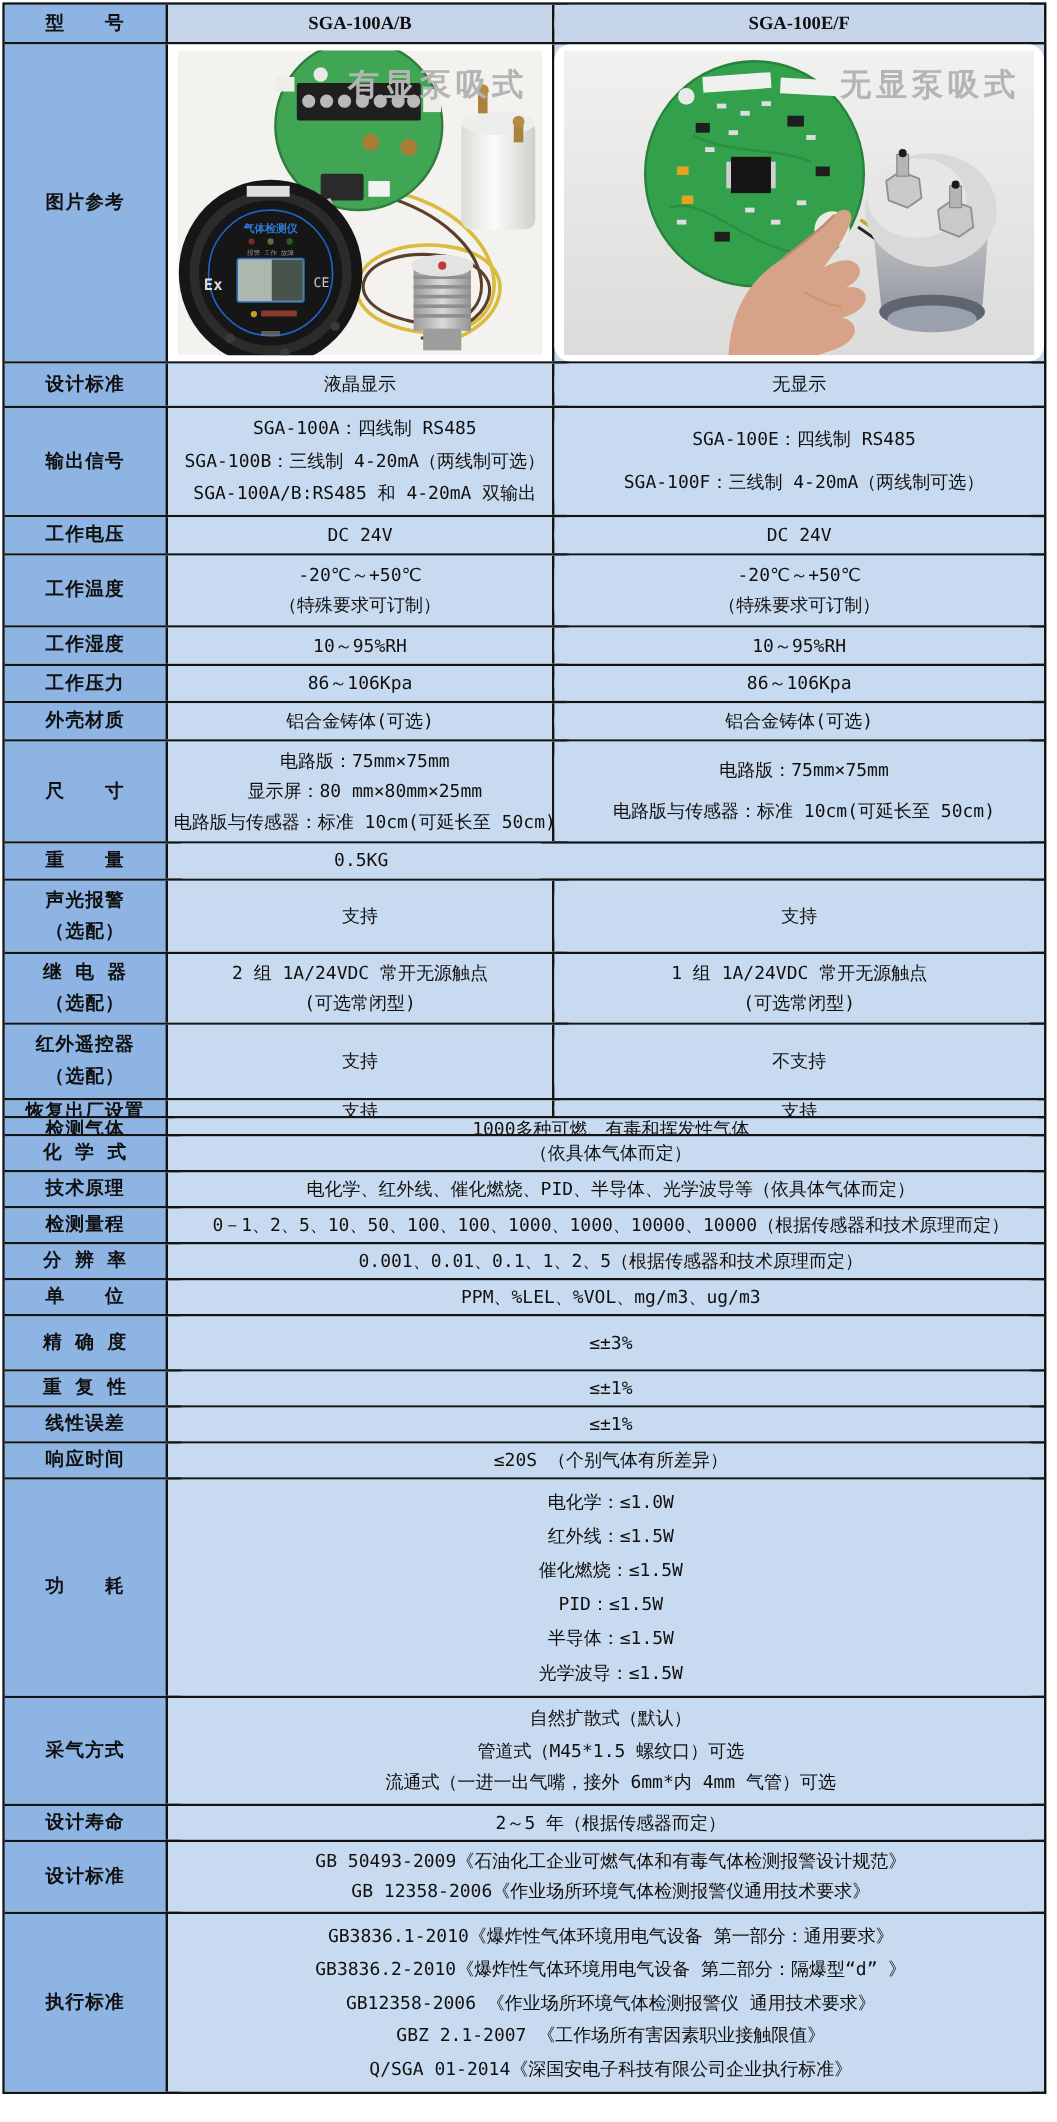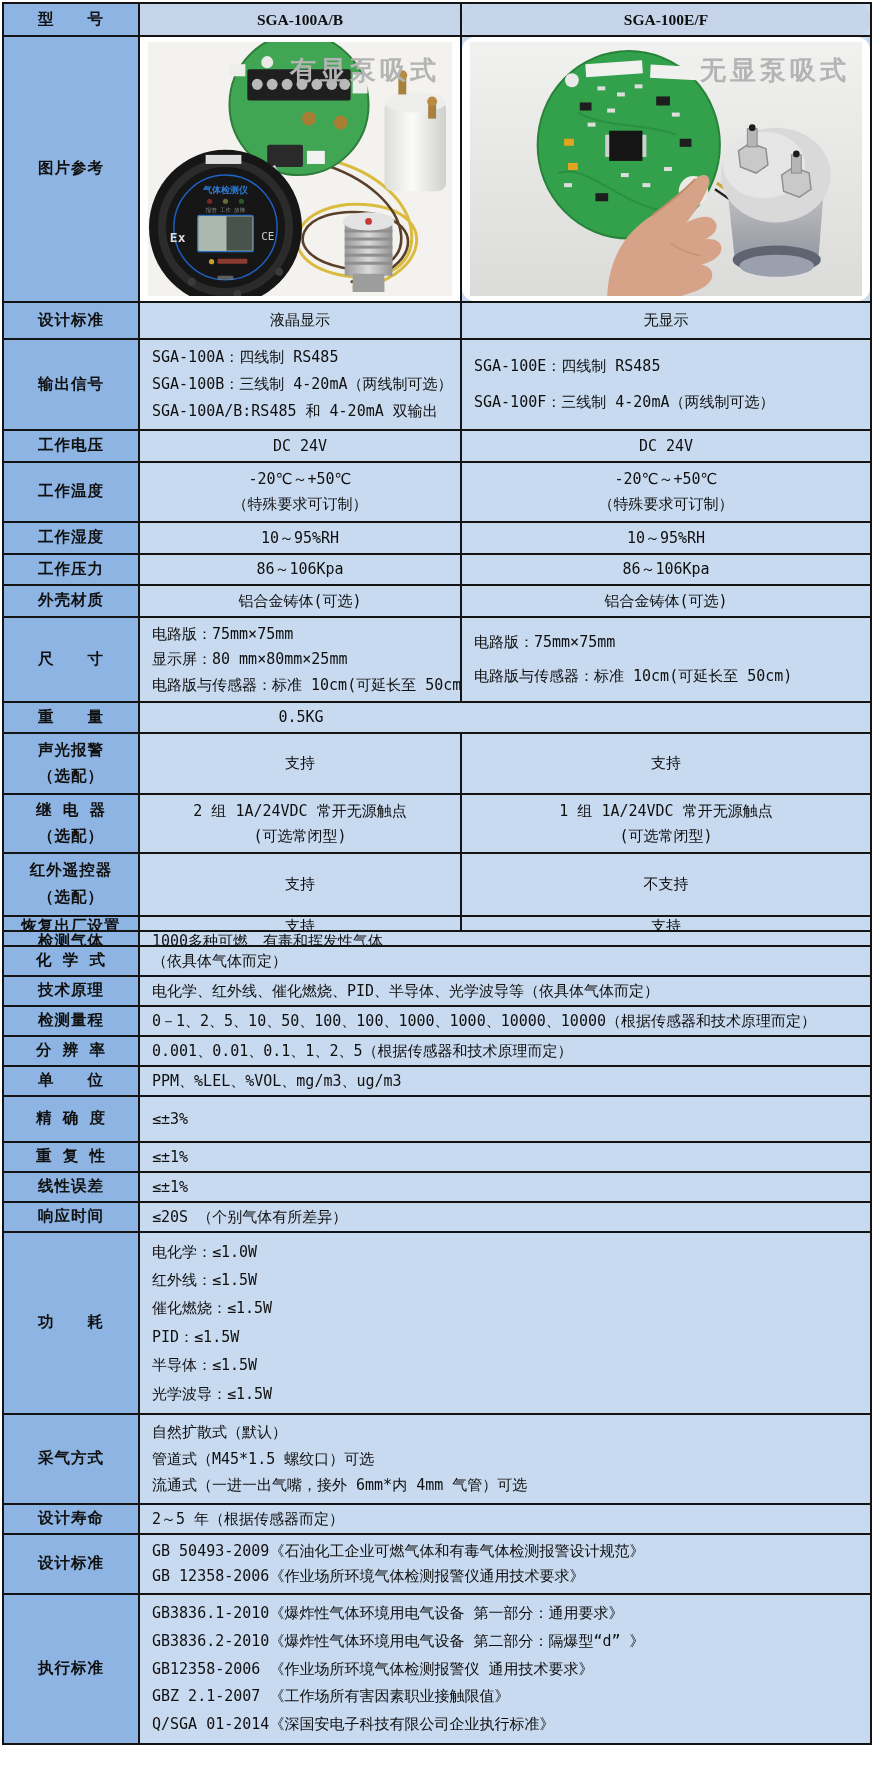--- a/index.html
+++ b/index.html
@@ -16,21 +16,21 @@
   }
   .row { display:grid; grid-template-columns:136px 322px 1fr; border-bottom:2px solid var(--border,#141414); }
   .row.full { grid-template-columns:136px 1fr; }
   .row:last-child { border-bottom:0; }
   .cell { border-right:2px solid var(--border,#141414); background:var(--cell_bg,#c8daf0); position:relative; overflow:hidden; }
   .cell:last-child { border-right:0;border-radius:13px; }
   .lbl { background:var(--label_bg,#8db4e2); font-weight:bold; }
   .hd  { background:var(--header_bg,#c6d4ea); font-weight:bold; }
   .lines { display:flex; flex-direction:column; justify-content:space-evenly; height:100%; }
   .lines.c { align-items:center; text-align:center; }
-  .lines.l { align-items:flex-start; text-align:left; padding-left:12px; padding-right:4px; }
+  .lines.l { align-items:center; text-align:left; padding-left:12px; padding-right:4px; }
   .ln { font-size:15px; line-height:1.25; white-space:nowrap; }
   .lbl .ln { font-size:15.5px; letter-spacing:1px; }
   .hd .ln { font-size:15.5px;font-family:Liberation Serif, serif; }
   .photo { background:#ffffff; padding:5px 8px; }
   .photo svg { width:100%; height:100%; display:block; }
   .wm {
     position:absolute; top:16px; right:20px;
     font-size:26px; font-weight:bold; letter-spacing:4px;
     color:var(--watermark,#b4b4b4);
     font-family:"DejaVu Sans","Liberation Sans",sans-serif;

